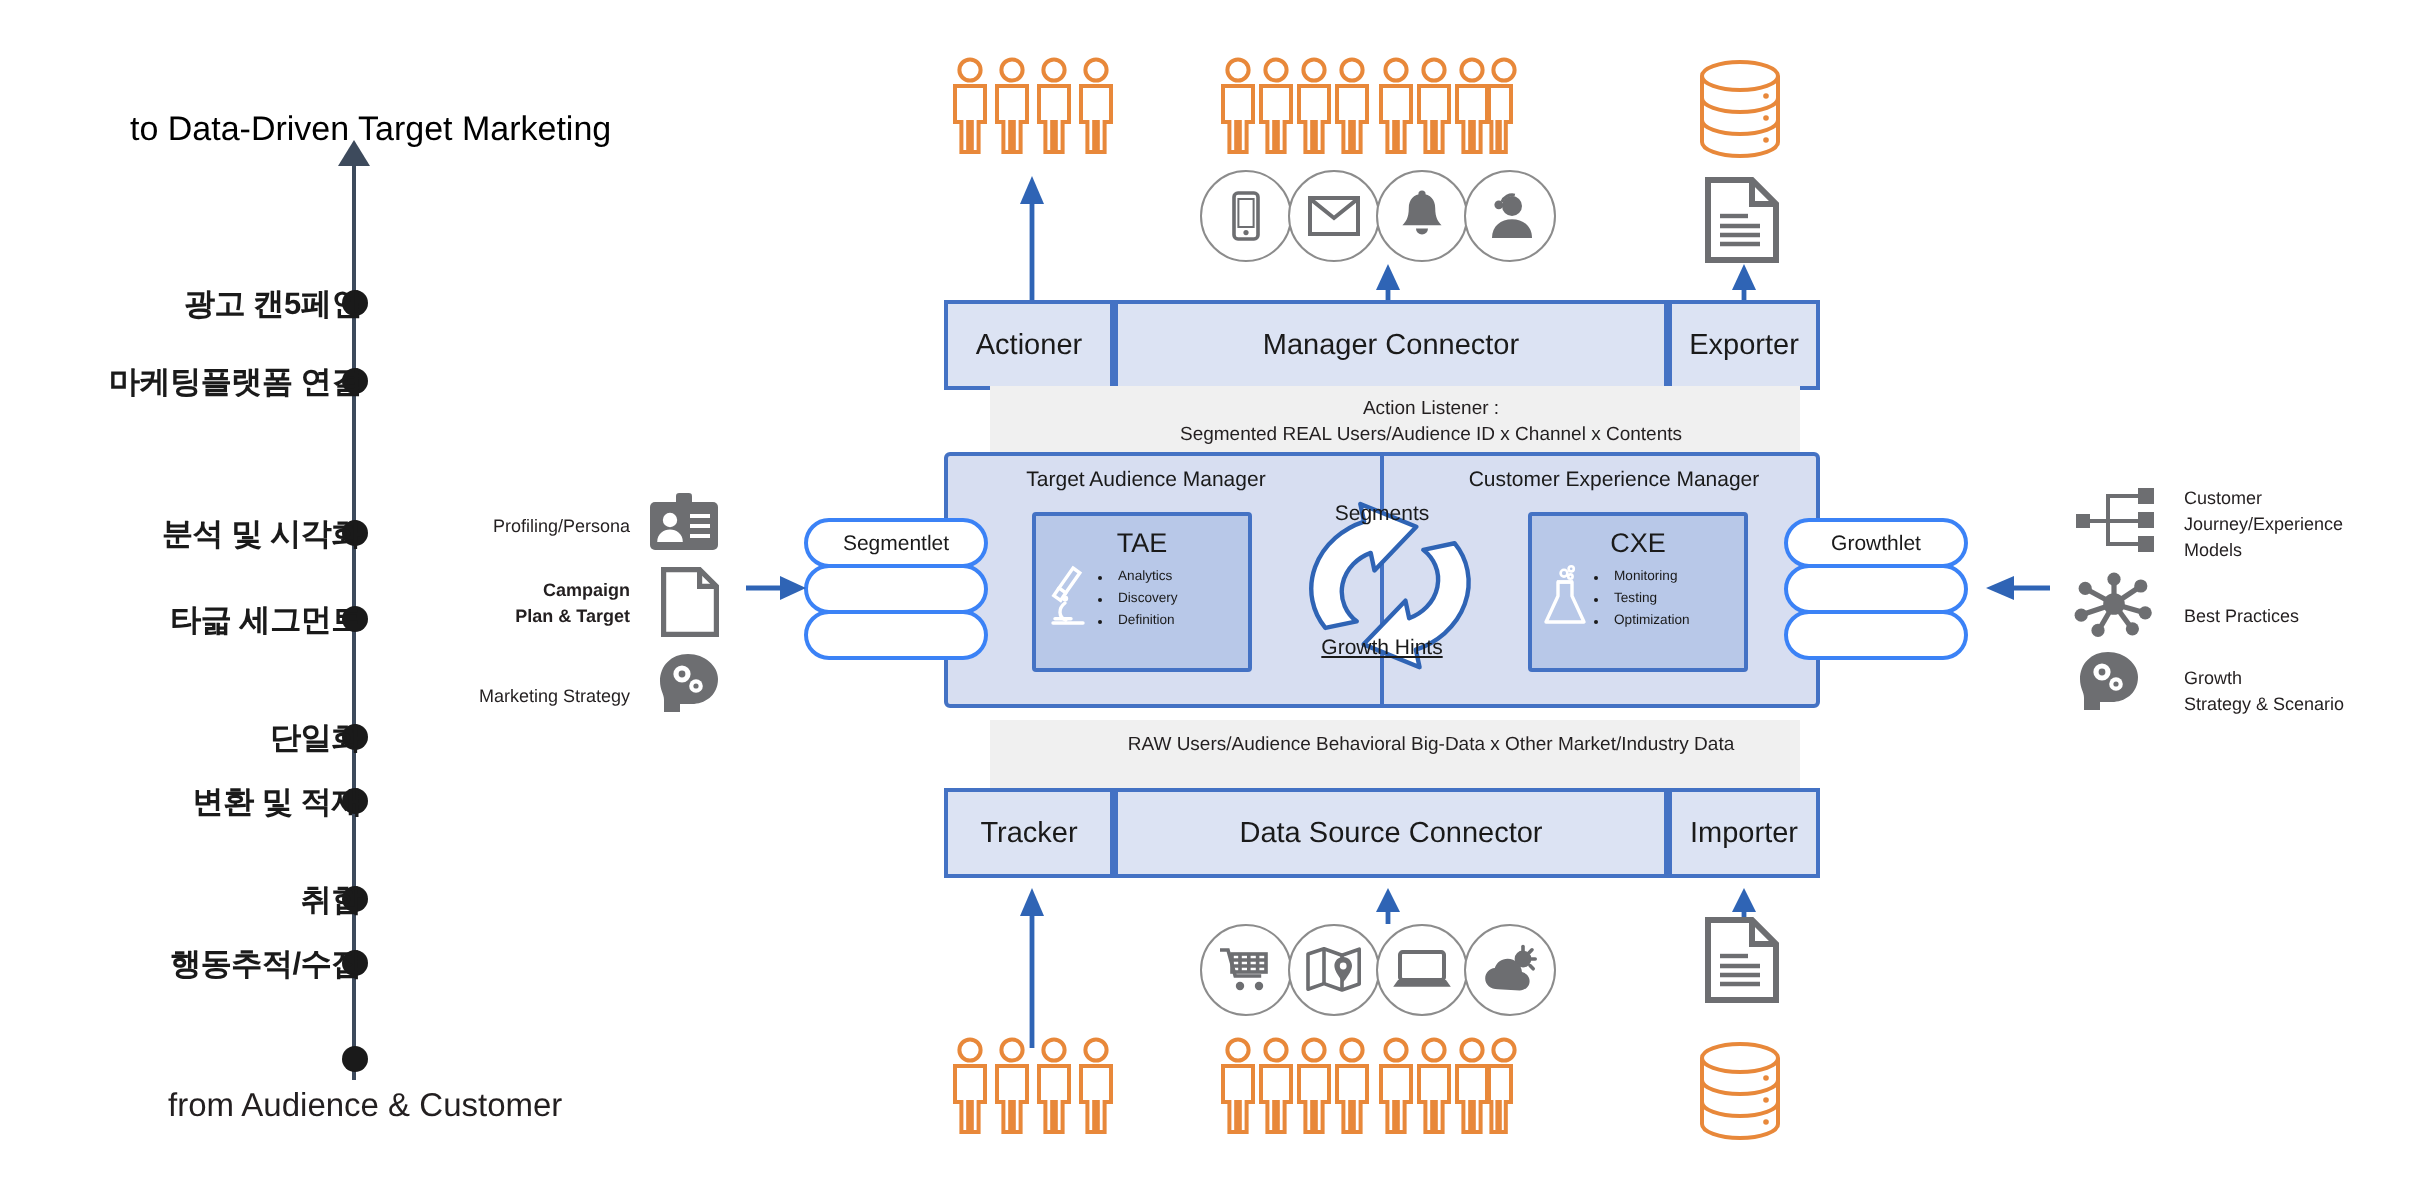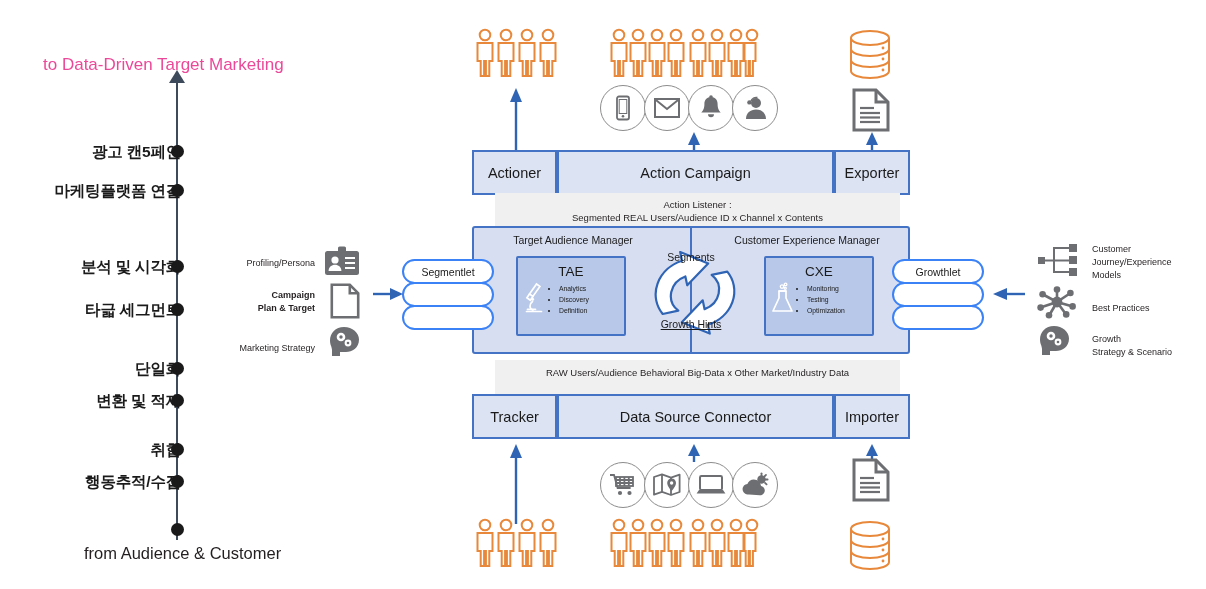--- a/index.html
+++ b/index.html
@@ -16,32 +16,32 @@
     left:169px;top:70px;width:0;height:0;
     border-left:8px solid transparent;border-right:8px solid transparent;
     border-bottom:13px solid #3d4a5c;
   }
   .tl-dot{width:13px;height:13px;border-radius:50%;background:#1a1a1a;left:170.5px;}
   .tl-label{
     right:1025px;text-align:right;white-space:nowrap;
     font-size:15.5px;font-weight:bold;color:#1a1a1a;letter-spacing:-0.2px;
   }
   #timeline-top-caption{
-    left:43px;top:55px;font-size:17px;color:#ec4899;white-space:nowrap;
+    left:65px;top:55px;font-size:17px;color:#000000;white-space:nowrap;
   }
   #timeline-bottom-caption{
     left:84px;top:542px;font-size:16.5px;color:#231f20;line-height:1.45;
   }
   
   .gray-band{background:#f0f0f0;left:495px;width:405px;}
   #band-action{top:193px;height:42px;}
   #band-people{top:360px;height:44px;}
   .band-text{
     left:495px;width:405px;text-align:center;font-size:9.5px;
-    color:#231f20;line-height:1.42;
+    color:#231f20;line-height:1.42;padding-left:18px;
   }
   
   .bar{
     border:2px solid #4472c4;background:#dce3f3;
     display:flex;align-items:center;justify-content:center;
     font-size:14.5px;color:#1a1a1a;box-sizing:border-box;
   }
   #actioner-box{left:472px;top:150px;width:85px;height:45px;}
   #action-connector-box{left:557px;top:150px;width:277px;height:45px;}
   #exporter-box{left:834px;top:150px;width:76px;height:45px;}
@@ -268,21 +268,21 @@
     </svg>
 </div>
 <div class="abs v-arrow" style="left:865px;top:132px;">
   <svg width="14" height="20" viewBox="0 0 14 20">
       <path d="M7 20 V13" stroke="#2f64b5" stroke-width="2.4" fill="none"></path>
       <path d="M7 0 L13 13 H1 Z" fill="#2f64b5"></path>
     </svg>
 </div>
 
 <div class="abs bar" id="actioner-box">Actioner</div>
-<div class="abs bar" id="action-connector-box">Action Campaign</div>
+<div class="abs bar" id="action-connector-box">Manager Connector</div>
 <div class="abs bar" id="exporter-box">Exporter</div>
 
 <div class="abs gray-band" id="band-action"></div>
 <div class="abs band-text" style="top:198px;">
   <div>Action Listener :</div>
   <div>Segmented REAL Users/Audience ID x Channel x Contents</div>
 </div>
 
 <div class="abs" id="core-panel"></div>
 <div class="abs" id="core-divider"></div>

